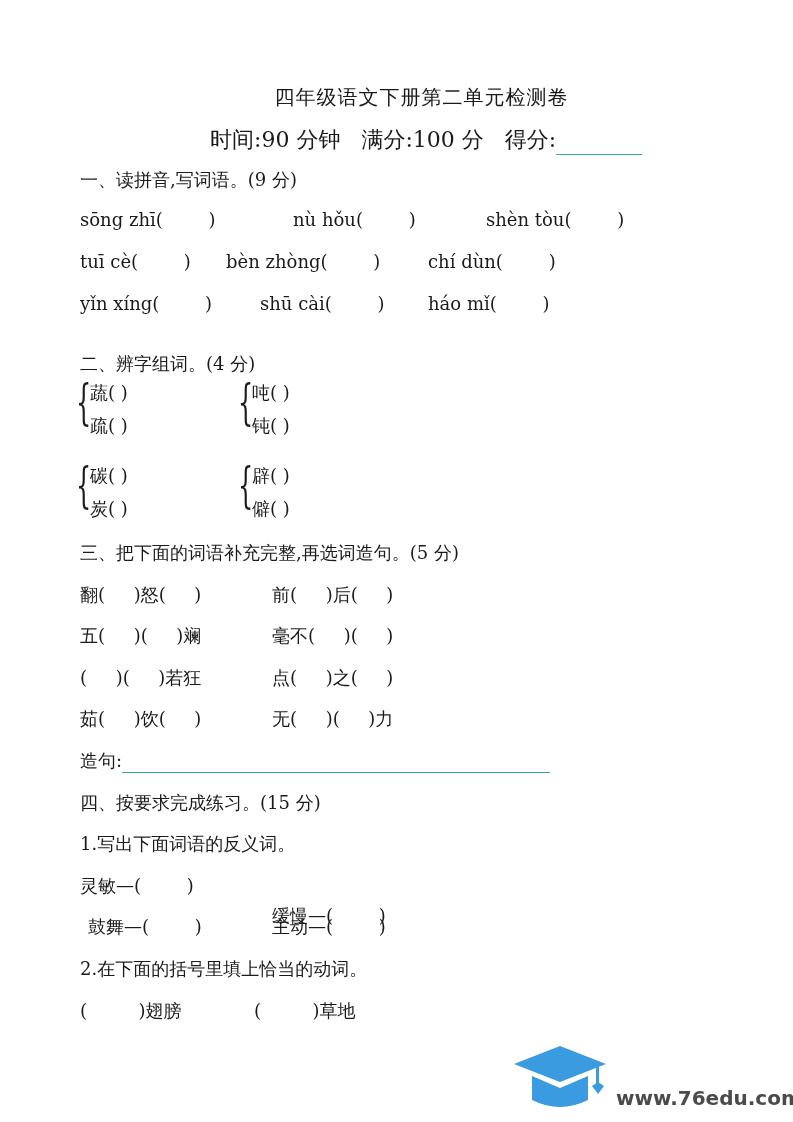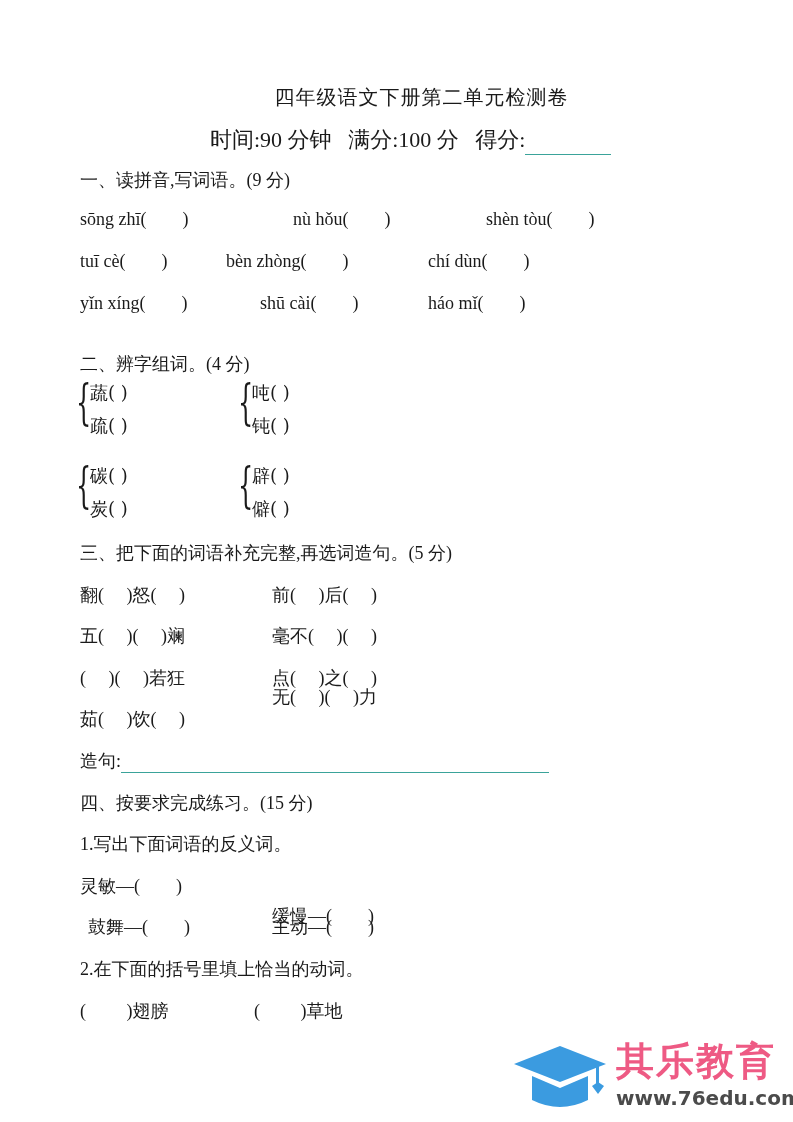--- a/index.html
+++ b/index.html
@@ -1,20 +1,20 @@
 <!DOCTYPE html>
 <html><head>
   <meta charset="utf-8">
   <style>
     html, body { margin: 0; padding: 0; }
     body {
       width: 793px; height: 1122px; background: #ffffff; position: relative; overflow: hidden;
       font-family: "DejaVu Serif", "Liberation Serif", serif; color: #1a1a1a;
     }
-    .abs { position: absolute; white-space: pre; font-family: Liberation Serif, serif; }
+    .abs { position: absolute; white-space: pre; }
     .title { top: 84px; left: 0; width: 793px; text-align: center; font-size: 20px; letter-spacing: 1px; white-space: nowrap; padding-left: 50px; box-sizing: border-box; }
     .meta { top: 125px; left: 210px; font-size: 22px; }
     .line { display: inline-block; border-bottom: 1.5px solid #3aa39a; vertical-align: bottom; }
     .row { font-size: 18px; text-align: center; }
     .brace { position: absolute; font-size: 48px; line-height: 1; transform: scaleX(0.5); transform-origin: left; font-weight: 200; }
     .pair { position: absolute; font-size: 18px; line-height: 33px; }
     .logo { position: absolute; left: 512px; top: 1042px; width: 270px; height: 70px; }
     .logo-text { position: absolute; left: 104px; top: -6px; font-size: 38px; font-weight: bold; color: #ee5a84; font-family: "DejaVu Sans", sans-serif; letter-spacing: 2px; white-space: nowrap; }
     .logo-url { position: absolute; left: 104px; top: 44px; font-size: 20px; font-weight: bold; color: #4b4b4b; font-family: "DejaVu Sans", sans-serif; white-space: nowrap; }
   </style>
@@ -58,35 +58,34 @@
   </div>
 
 <div class="abs row" style="top:541px;left:80px">三、把下面的词语补充完整,再选词造句。(5 分)</div>
 <div class="abs row" style="top:583px;left:80px">翻(     )怒(     )</div>
 <div class="abs row" style="top:583px;left:272px">前(     )后(     )</div>
 <div class="abs row" style="top:624px;left:80px">五(     )(     )斓</div>
 <div class="abs row" style="top:624px;left:272px">毫不(     )(     )</div>
 <div class="abs row" style="top:666px;left:80px">(     )(     )若狂</div>
 <div class="abs row" style="top:666px;left:272px">点(     )之(     )</div>
 <div class="abs row" style="top:707px;left:80px">茹(     )饮(     )</div>
-<div class="abs row" style="top:685px;left:272px">无(     )(     )力</div>
+<div class="abs row" style="top:707px;left:272px">无(     )(     )力</div>
 <div class="abs row" style="top:749px;left:80px"><span>造句:</span><span class="line" style="width:428px;height:22px"></span></div>
 
 <div class="abs row" style="top:791px;left:80px">四、按要求完成练习。(15 分)</div>
 <div class="abs row" style="top:832px;left:80px">1.写出下面词语的反义词。</div>
 <div class="abs row" style="top:874px;left:80px">灵敏—(        )</div>
 <div class="abs row" style="top:904px;left:272px">缓慢—(        )</div>
 <div class="abs row" style="top:915px;left:88px">鼓舞—(        )</div>
 <div class="abs row" style="top:915px;left:272px">主动—(        )</div>
 <div class="abs row" style="top:957px;left:80px">2.在下面的括号里填上恰当的动词。</div>
 <div class="abs row" style="top:999px;left:80px">(         )翅膀</div>
 <div class="abs row" style="top:999px;left:254px">(         )草地</div>
 
 <div class="logo">
   <svg width="96" height="70" viewBox="0 0 96 70" style="position:absolute;left:0;top:0">
     <path d="M2 22 L48 4 L94 22 L48 40 Z" fill="#3b9be0"></path>
     <path d="M20 34 L20 58 Q48 72 76 58 L76 34 L48 46 Z" fill="#3b9be0"></path>
     <rect x="84" y="24" width="3" height="20" fill="#3b9be0"></rect>
     <path d="M80 44 L86 40 L92 44 L86 52 Z" fill="#3b9be0"></path>
   </svg>
-  <div class="logo-text">其乐教育</div>
   <div class="logo-url">www.76edu.com</div>
 </div>
 
 </body></html>

